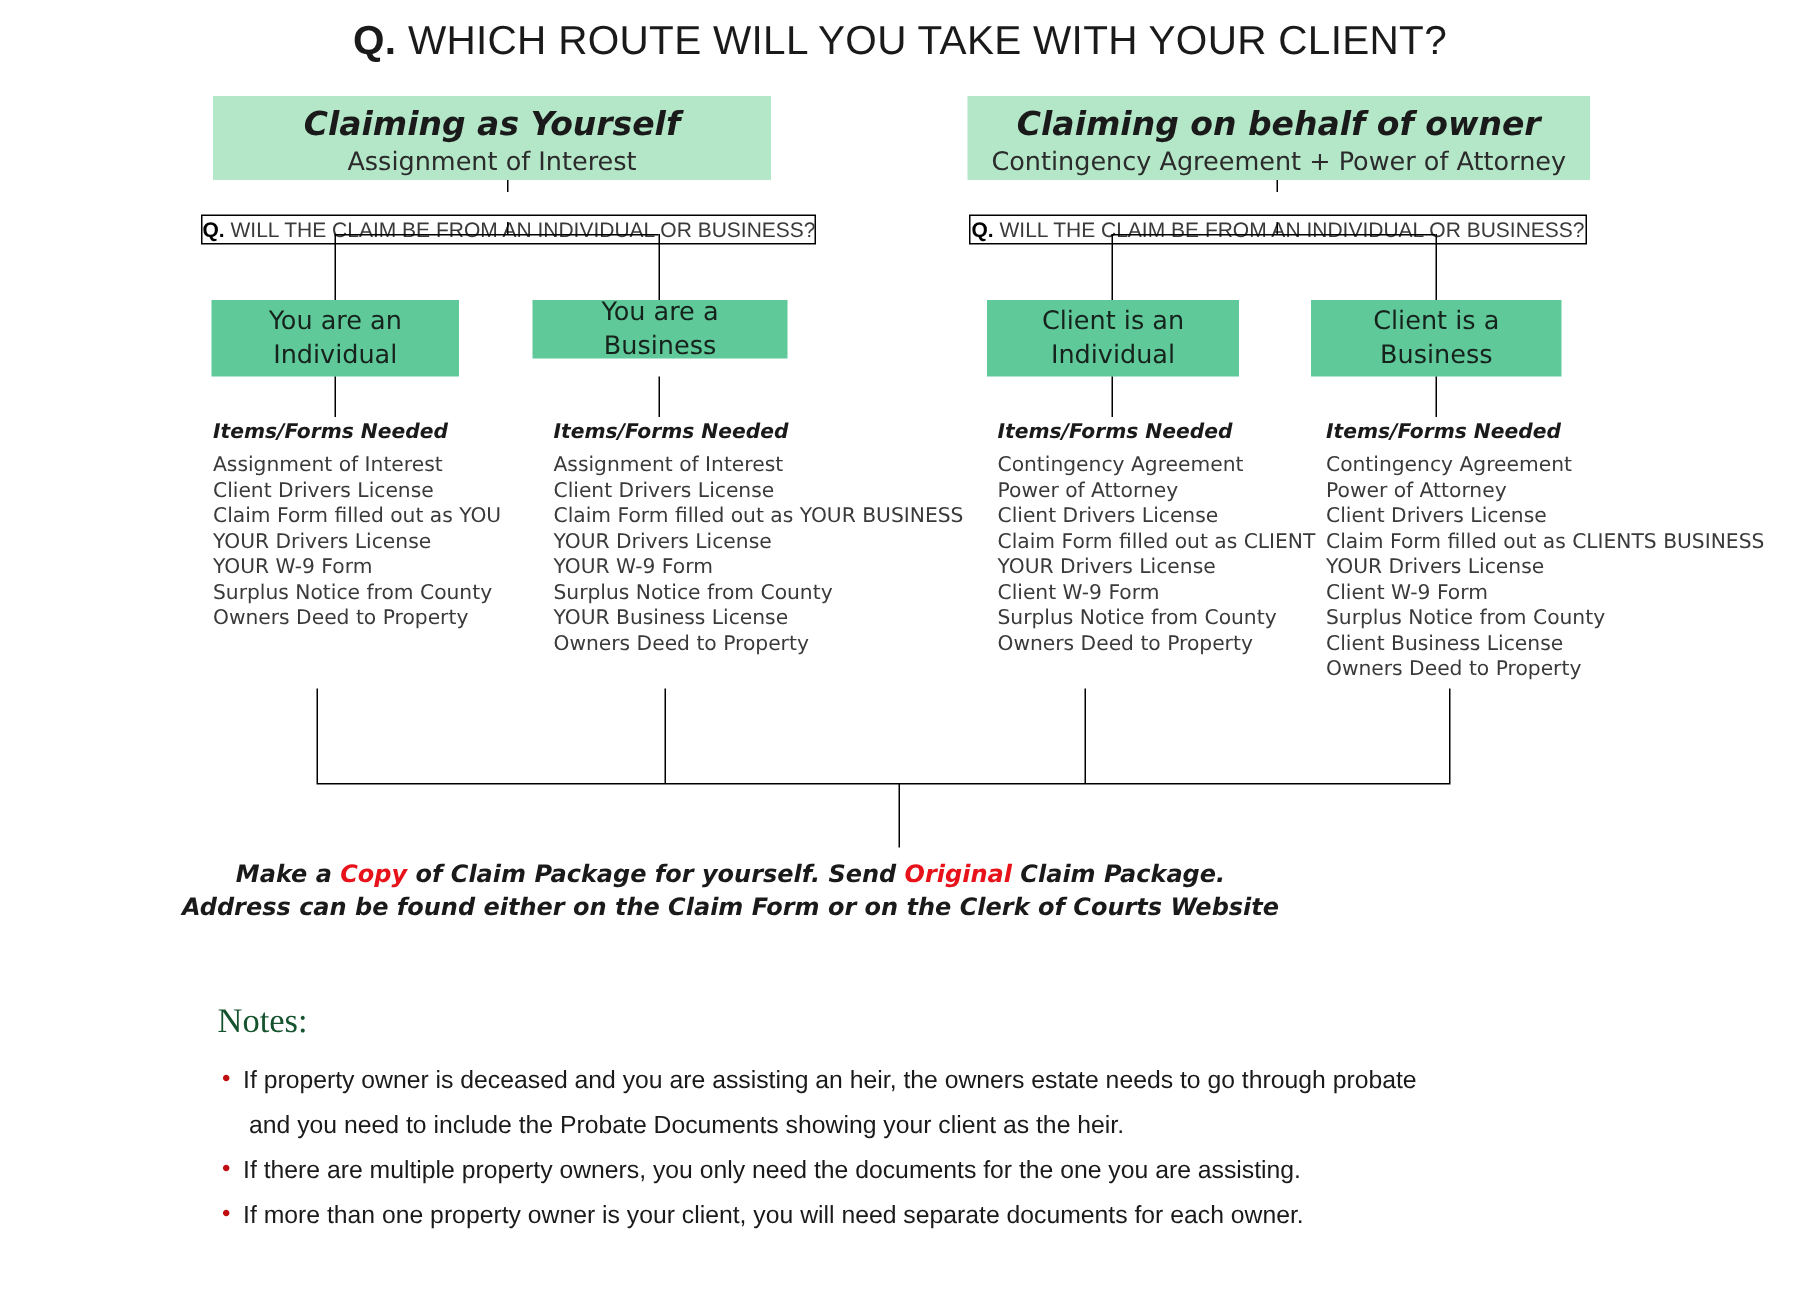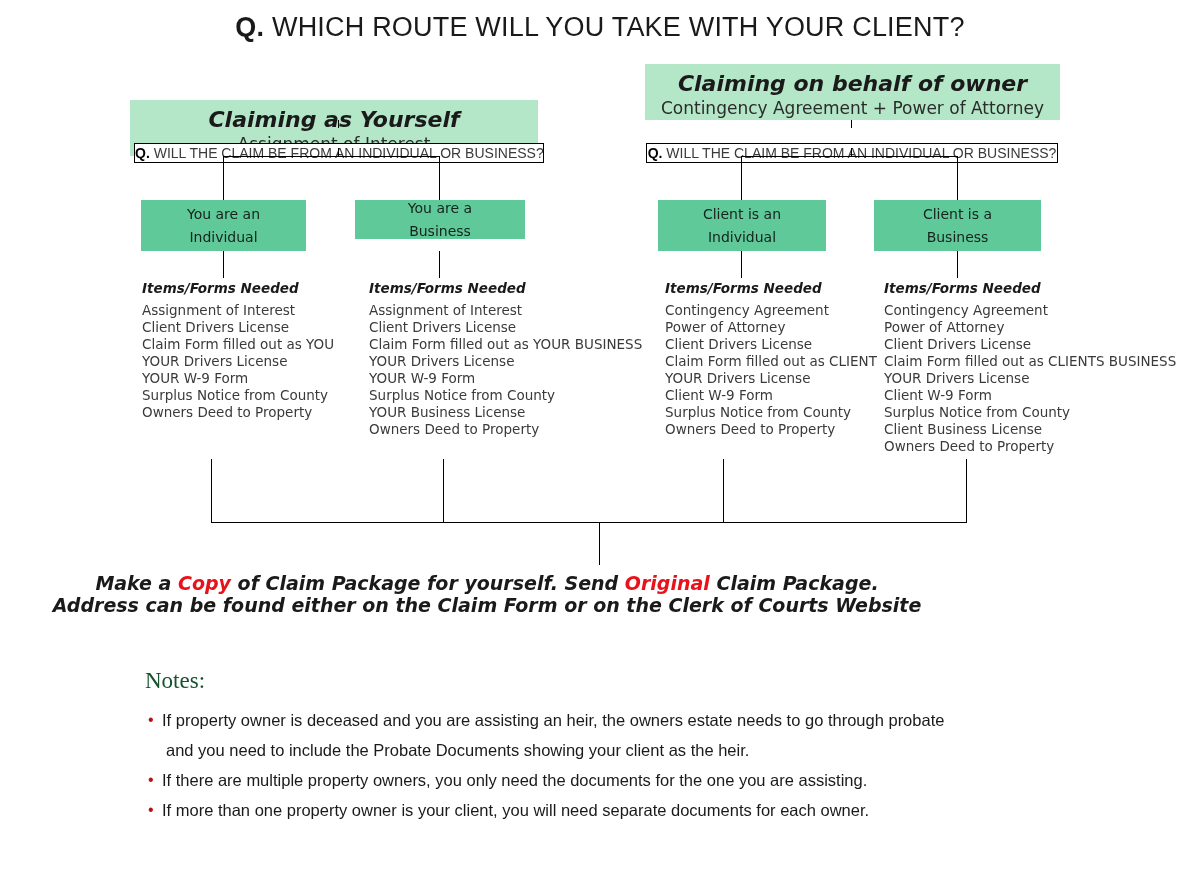--- a/index.html
+++ b/index.html
@@ -86,21 +86,21 @@
     color: #000000;
   }
 
   
   .node-box {
     position: absolute;
     background: #5fc99a;
     box-sizing: border-box;
     text-align: center;
     font-family: "DejaVu Sans", sans-serif;
-    font-size: 14px;
+    font-size: 17px;
     line-height: 23px;
     color: #16231c;
     display: flex;
     flex-direction: column;
     align-items: center;
     justify-content: center;
   }
   .node-box span { white-space: nowrap; display: block; }
 
   
@@ -142,21 +142,21 @@
 
   
   .submit-note {
     position: absolute;
     width: 974px;
     left: 0;
     text-align: center;
     font-family: "DejaVu Sans", sans-serif;
     font-style: italic;
     font-weight: bold;
-    font-size: 19px;
+    font-size: 16px;
     line-height: 22px;
     color: #1a1a1a;
   }
   .submit-note .hl { color: #e8121a; }
   .submit-note div { white-space: nowrap; }
 
   
   .notes-title {
     position: absolute;
     font-family: Liberation Serif, serif;
@@ -192,21 +192,21 @@
 </style>
 </head>
 <body>
 
 <div class="stage">
 
   <div class="page-title">
     <span class="q">Q.</span><span class="rest"> WHICH ROUTE WILL YOU TAKE WITH YOUR CLIENT?</span>
   </div>
 
-  <div class="route-header" style="left:130px; top:64px; width:408px; height:56px;margin-top:36px;">
+  <div class="route-header" style="left:142px; top:64px; width:372px; height:56px;">
     <div class="rh-title">Claiming as Yourself</div>
     <div class="rh-sub">Assignment of Interest</div>
   </div>
 
   <div class="vline" style="left:338px; top:120px; height:8px;"></div>
 
   <div class="question-bar" style="left:134px; top:128px; width:410px; height:20px;">
     <span class="qb-q">Q.</span><span> WILL THE CLAIM BE FROM AN INDIVIDUAL OR BUSINESS?</span>
   </div>
 

